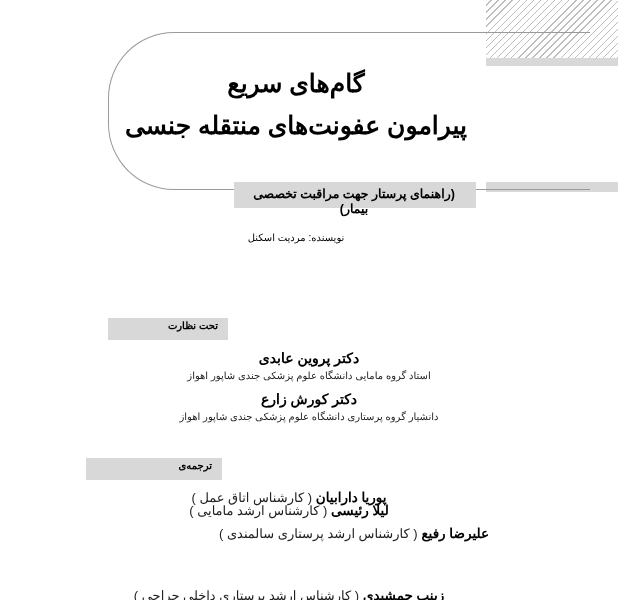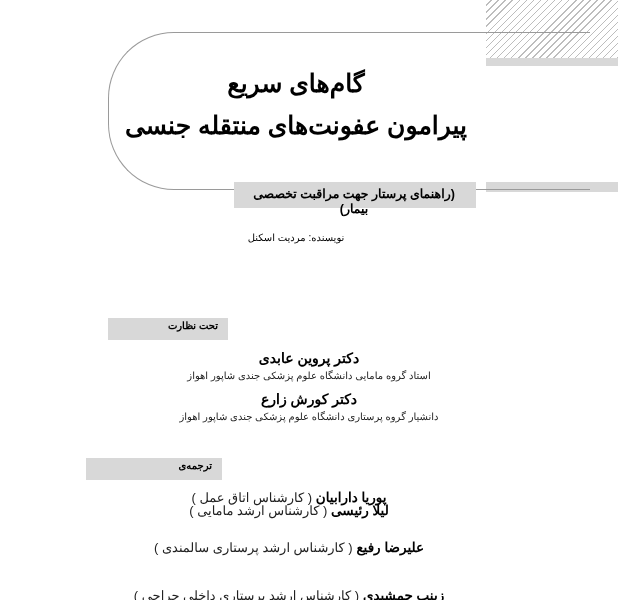--- a/index.html
+++ b/index.html
@@ -217,21 +217,21 @@
   </div>
 
   <div class="block" style="top:500px; right:129px; width:400px;">
     <div class="trans-name">
       <span>لیلا رئیسی</span>
       <span class="role">( کارشناس ارشد مامایی )</span>
     </div>
   </div>
 
 
-  <div class="block" style="top:537px; right:129px; width:400px;">
+  <div class="block" style="top:523px; right:129px; width:400px;text-align:right;">
     <div class="trans-name">
       <span>علیرضا رفیع</span>
       <span class="role">( کارشناس ارشد پرستاری سالمندی )</span>
     </div>
   </div>
 
   <div class="block" style="top:543px; right:129px; width:400px;margin-top:42px;">
     <div class="trans-name">
       <span>زینب جمشیدی</span>
       <span class="role">( کارشناس ارشد پرستاری داخلی جراحی )</span>

